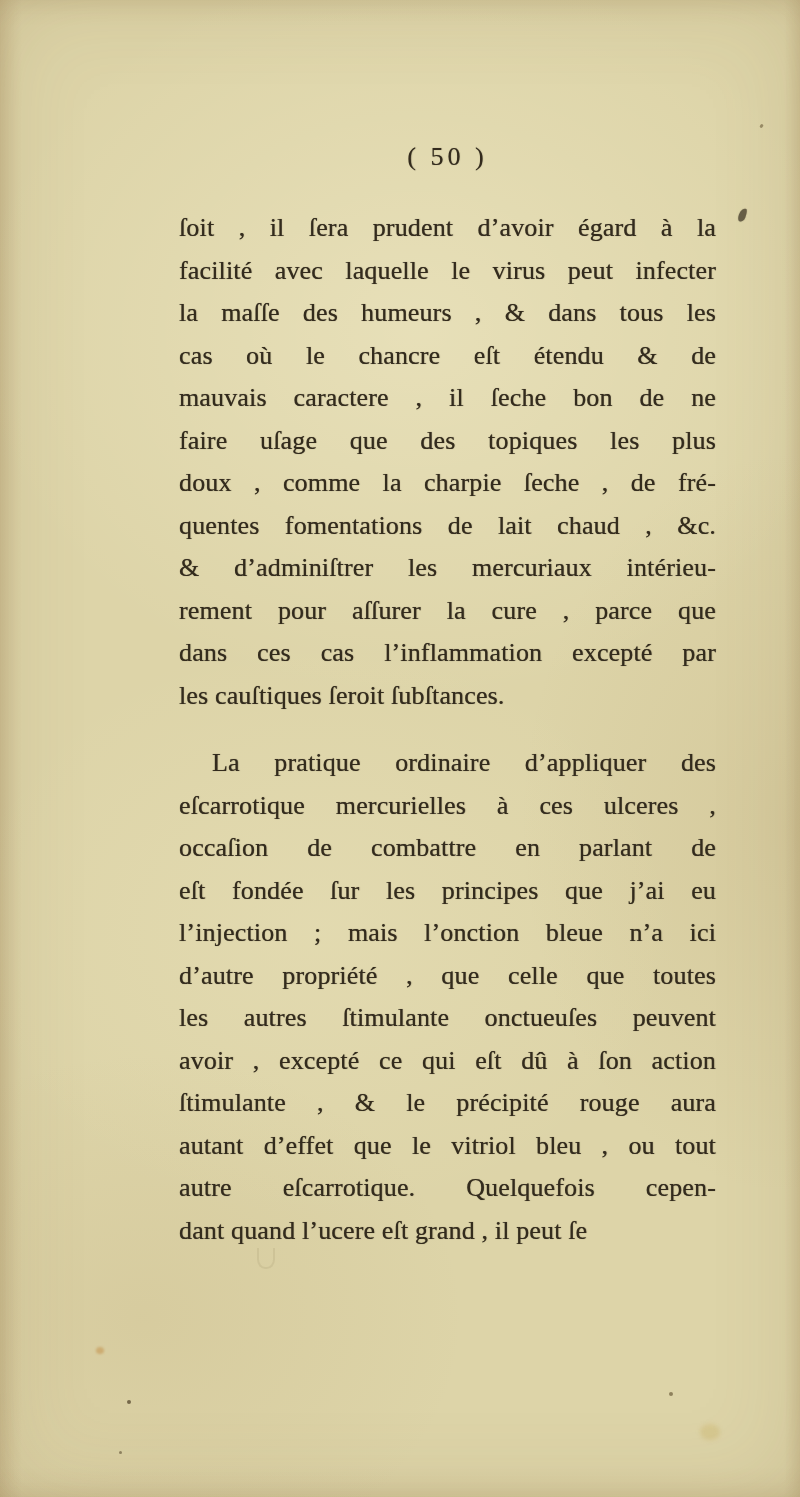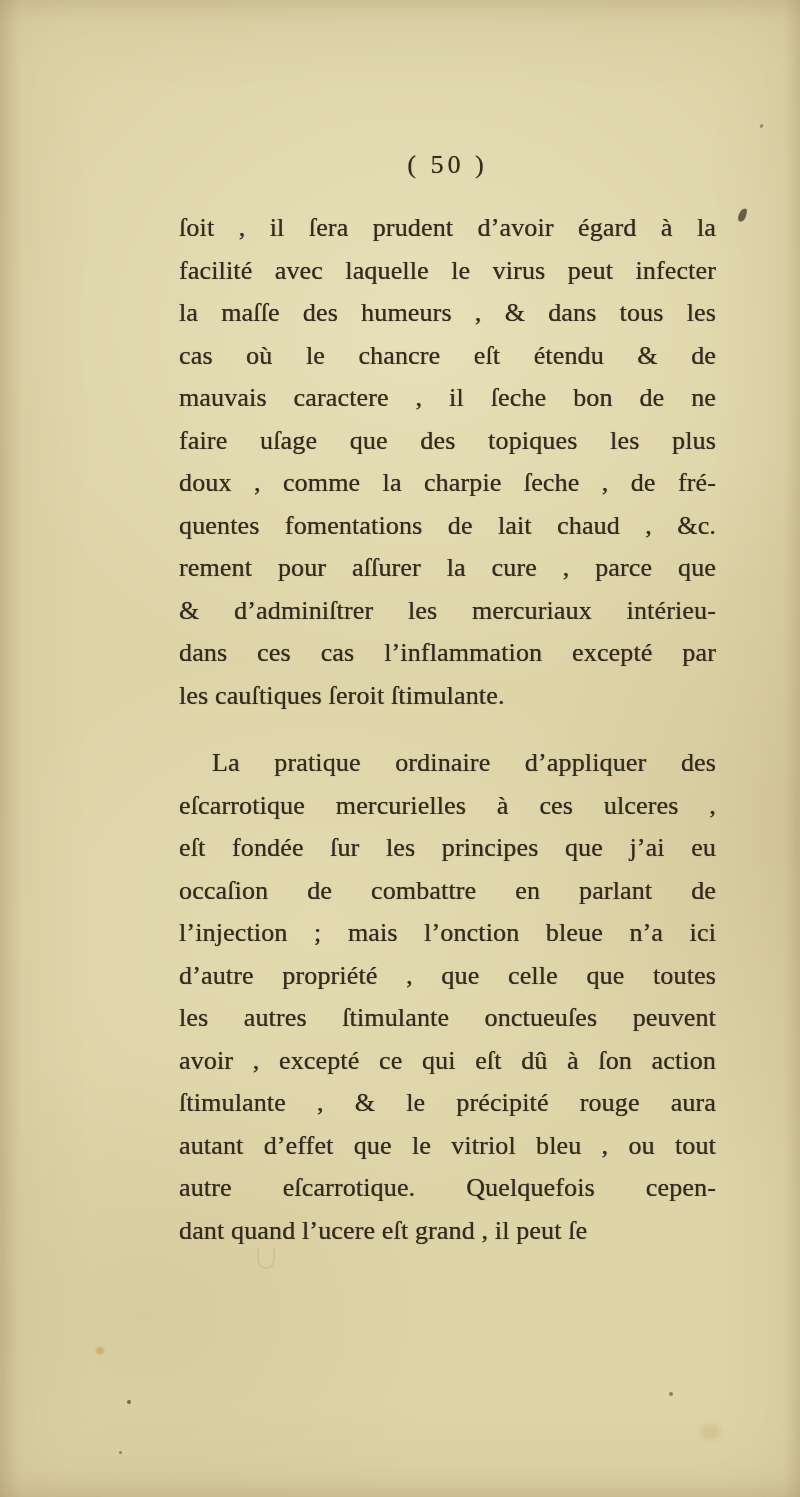--- a/index.html
+++ b/index.html
@@ -28,21 +28,21 @@
       linear-gradient(0deg, rgba(146,106,62,0.08), rgba(146,106,62,0) 30px);
   }
   .page::after {
     content: "";
     position: absolute; inset: 0;
     pointer-events: none;
     box-shadow: inset 0 0 90px rgba(118,94,52,0.16), inset 0 0 16px rgba(118,94,52,0.10);
   }
   .page-number {
     position: absolute;
-    top: 150px; left: 179px; width: 537px;
+    top: 142px; left: 179px; width: 537px;
     text-align: center;
     font-size: 26px;
     letter-spacing: 4px;
     color: var(--color-ink, #332b1d);
     text-shadow: 0.3px 0.3px 0.9px rgba(51,43,29,0.55);
   }
   .text-block {
     position: absolute;
     top: 207px; left: 179px; width: 537px;
     color: var(--color-ink, #332b1d);
@@ -97,31 +97,31 @@
 
     <div class="paragraph first">
       <div class="line">ſoit , il ſera prudent d’avoir égard à la</div>
       <div class="line">facilité avec laquelle le virus peut infecter</div>
       <div class="line">la maſſe des humeurs , &amp; dans tous les</div>
       <div class="line">cas où le chancre eſt étendu &amp; de</div>
       <div class="line">mauvais caractere , il ſeche bon de ne</div>
       <div class="line">faire uſage que des topiques les plus</div>
       <div class="line">doux , comme la charpie ſeche , de fré-</div>
       <div class="line">quentes fomentations de lait chaud , &amp;c.</div>
+      <div class="line">&amp; d’adminiſtrer les mercuriaux intérieu-</div>
       <div class="line">rement pour aſſurer la cure , parce que</div>
-      <div class="line">&amp; d’adminiſtrer les mercuriaux intérieu-</div>
       <div class="line">dans ces cas l’inflammation excepté par</div>
-      <div class="line para-end">les cauſtiques ſeroit ſtimulante.</div>
+      <div class="line para-end">les cauſtiques ſeroit ſubſtances.</div>
     </div>
 
     <div class="paragraph second">
       <div class="line">La pratique ordinaire d’appliquer des</div>
       <div class="line">eſcarrotique mercurielles à ces ulceres ,</div>
+      <div class="line">occaſion de combattre en parlant de</div>
       <div class="line">eſt fondée ſur les principes que j’ai eu</div>
-      <div class="line">occaſion de combattre en parlant de</div>
       <div class="line">l’injection ; mais l’onction bleue n’a ici</div>
       <div class="line">d’autre propriété , que celle que toutes</div>
       <div class="line">les autres ſtimulante onctueuſes peuvent</div>
       <div class="line">avoir , excepté ce qui eſt dû à ſon action</div>
       <div class="line">ſtimulante , &amp; le précipité rouge aura</div>
       <div class="line">autant d’effet que le vitriol bleu , ou tout</div>
       <div class="line">autre eſcarrotique. Quelquefois cepen-</div>
       <div class="line para-end">dant quand l’ucere eſt grand , il peut ſe</div>
     </div>
 

